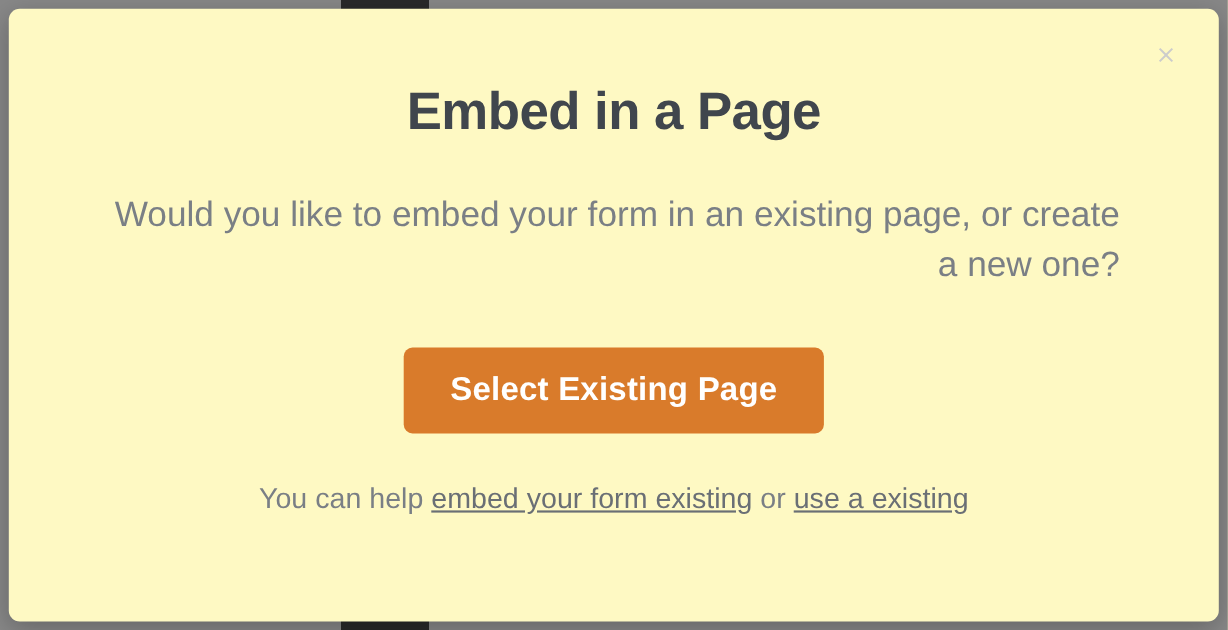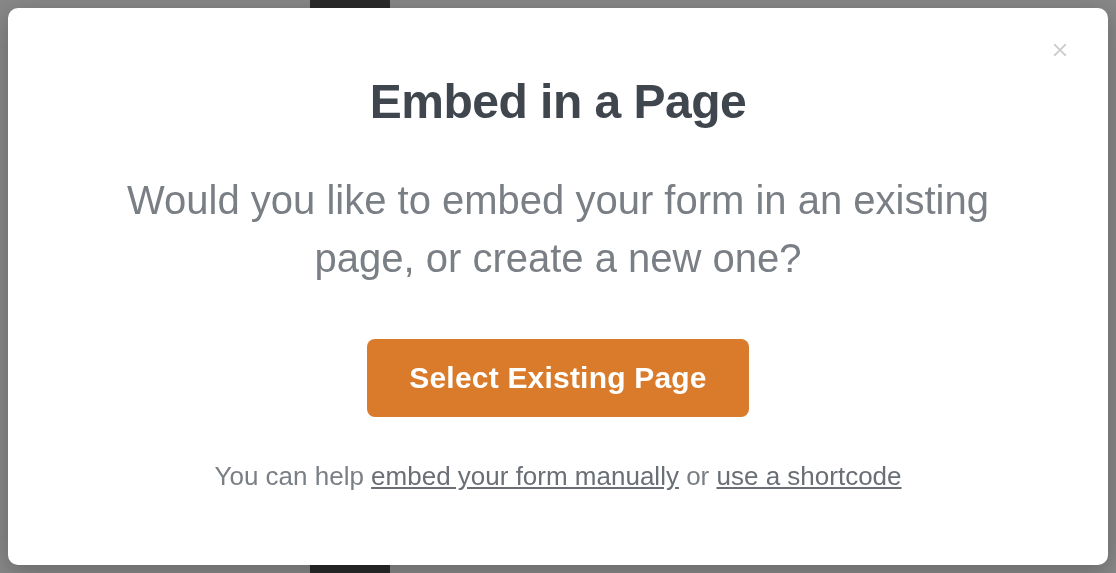--- a/index.html
+++ b/index.html
@@ -30,21 +30,21 @@
       width: 80px;
       height: 100%;
       background: #2a2a2a;
     }
     .modal {
       position: absolute;
       top: 8px;
       left: 8px;
       right: 8px;
       bottom: 8px;
-      background: #ffffff;
+      background: #fef9c3;
       border-radius: 10px;
       box-shadow: 0 6px 24px rgba(0,0,0,0.25);
       padding: 56px 60px 48px 60px;
       display: flex;
       flex-direction: column;
       align-items: center;
     }
     .close-btn {
       position: absolute;
       top: 28px;
@@ -71,24 +71,24 @@
       letter-spacing: -0.5px;
     }
     .modal-subtitle-strong {
       font-size: 30px;
       font-weight: 600;
       color: #72777d;
       text-align: center;
       line-height: 1.45;
     }
     .modal-subtitle {
-      font-size: 40px;
+      font-size: 32px;
       font-weight: 400;
       color: #7a7f85;
-      text-align: center;
+      text-align: right;
       line-height: 1.45;
       max-width: 920px;
     }
     .button-row {
       display: flex;
       gap: 46px;
       margin-top: 52px;
       margin-bottom: 44px;
     }
     .btn {
@@ -131,15 +131,15 @@
 
   <h1 class="modal-title">Embed in a Page</h1>
 
   <div class="modal-subtitle">Would you like to embed your form in an existing page, or create a new one?</div>
 
   <div class="button-row">
     <button class="btn">Select Existing Page</button>
   </div>
 
   <div class="footer-text">
-    <span>You can help </span><a>embed your form manually</a><span> or </span><a>use a shortcode</a>
+    <span>You can help </span><a>embed your form existing</a><span> or </span><a>use a existing</a>
   </div>
 </div>
 
 </body></html>

